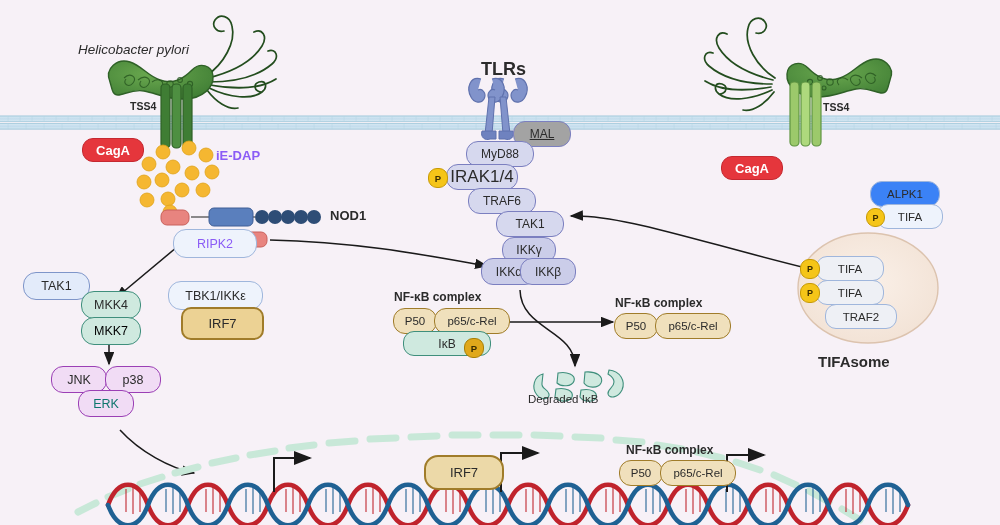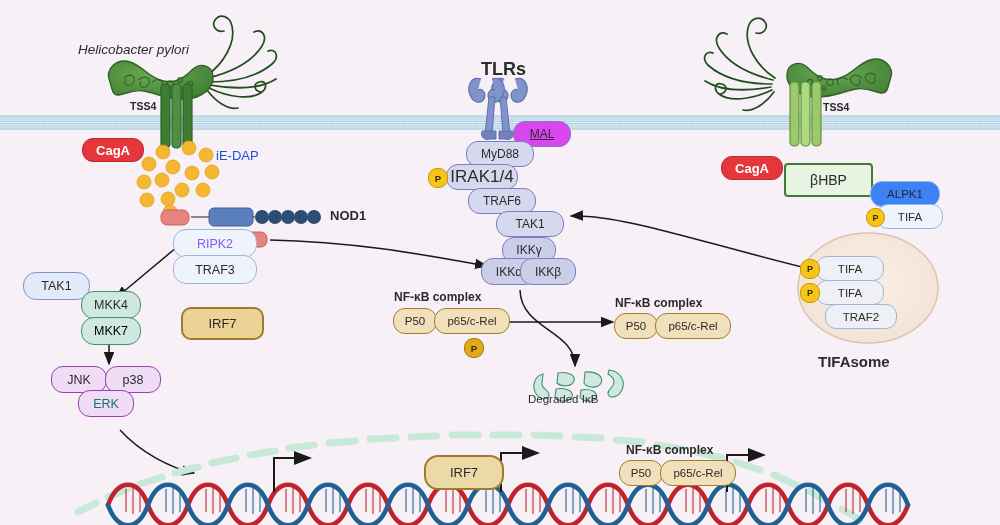--- a/index.html
+++ b/index.html
@@ -436,32 +436,32 @@
     <g></g>
   </svg>
 
   <div style="position:absolute;left:78px;top:42px;font-style:italic;font-size:13.5px;color:#2b2b2b;">Helicobacter pylori</div>
   <div style="position:absolute;left:130px;top:100px;font-size:10.5px;font-weight:bold;color:#2b2b2b;">TSS4</div>
 
   <div style="position:absolute;left:82px;top:138px;width:60px;height:22px;border-radius:11px;
               background:#e5363c;border:1.4px solid #c52830;color:#fff;font-size:13px;font-weight:bold;
               display:flex;align-items:center;justify-content:center;">CagA</div>
 
-  <div style="position:absolute;left:216px;top:148px;font-size:13px;font-weight:normal;color:#1d4ed8;">iE-DAP</div>
+  <div style="position:absolute;left:216px;top:148px;font-size:13px;font-weight:bold;color:#8b5cf6;">iE-DAP</div>
 
   <div style="position:absolute;left:330px;top:208px;font-size:13px;font-weight:bold;color:#2b2b2b;">NOD1</div>
 
   <div style="position:absolute;left:173px;top:229px;width:82px;height:27px;border-radius:13px;
               background:#eef3fc;border:1.5px solid #9fb6dc;color:#8b5cf6;font-size:12.5px;
               display:flex;align-items:center;justify-content:center;">RIPK2</div>
 
-  <div style="position:absolute;left:173px;top:255px;width:82px;height:27px;border-radius:13px;
+
+  <div style="position:absolute;left:168px;top:281px;width:93px;height:27px;border-radius:13px;
               background:#eef3fc;border:1.5px solid #9fb6dc;color:#2b2b2b;font-size:12.5px;
-              display:flex;align-items:center;justify-content:center;">TRAF3</div>
-
+              display:flex;align-items:center;justify-content:center;">TBK1/IKKε</div>
 
   <div style="position:absolute;left:181px;top:307px;width:79px;height:29px;border-radius:10px;
               background:#ecd294;border:2px solid #a07c2a;color:#2b2b2b;font-size:13px;
               display:flex;align-items:center;justify-content:center;">IRF7</div>
 
   <div style="position:absolute;left:23px;top:272px;width:65px;height:26px;border-radius:13px;
               background:#e3ebfa;border:1.5px solid #7e95c9;color:#2b2b2b;font-size:12.5px;
               display:flex;align-items:center;justify-content:center;">TAK1</div>
 
   <div style="position:absolute;left:81px;top:291px;width:58px;height:26px;border-radius:13px;
@@ -480,21 +480,21 @@
               background:#f1dcf5;border:1.5px solid #9b3fb5;color:#2b2b2b;font-size:12.5px;
               display:flex;align-items:center;justify-content:center;">p38</div>
 
   <div style="position:absolute;left:78px;top:390px;width:54px;height:25px;border-radius:12px;
               background:#f1dcf5;border:1.5px solid #9b3fb5;color:#0f766e;font-size:12.5px;
               display:flex;align-items:center;justify-content:center;">ERK</div>
 
   <div style="position:absolute;left:481px;top:59px;font-size:18px;font-weight:bold;color:#2b2b2b;">TLRs</div>
 
   <div style="position:absolute;left:513px;top:121px;width:56px;height:24px;border-radius:12px;
-              background:#d946ef;border:1.4px solid #7b7fc0;color:#2b2b2b;font-size:12px;
+              background:#a3a3a3;border:1.4px solid #7b7fc0;color:#2b2b2b;font-size:12px;
               display:flex;align-items:center;justify-content:center;text-decoration:underline;">MAL</div>
 
   <div style="position:absolute;left:466px;top:141px;width:66px;height:24px;border-radius:12px;
               background:#d6d8ee;border:1.4px solid #7b7fc0;color:#2b2b2b;font-size:12px;
               display:flex;align-items:center;justify-content:center;">MyD88</div>
 
   <div style="position:absolute;left:446px;top:164px;width:70px;height:24px;border-radius:12px;
               background:#d6d8ee;border:1.4px solid #7b7fc0;color:#2b2b2b;font-size:17px;
               display:flex;align-items:center;justify-content:center;">IRAK1/4</div>
   <div style="position:absolute;left:428px;top:168px;width:18px;height:18px;border-radius:9px;
@@ -521,43 +521,43 @@
               background:#cbcde9;border:1.4px solid #7b7fc0;color:#2b2b2b;font-size:12px;
               display:flex;align-items:center;justify-content:center;">IKKβ</div>
 
   <div style="position:absolute;left:394px;top:290px;font-size:12px;font-weight:bold;color:#2b2b2b;">NF-κB complex</div>
   <div style="position:absolute;left:393px;top:308px;width:42px;height:24px;border-radius:12px;
               background:#f0e0bc;border:1.5px solid #a07c2a;color:#2b2b2b;font-size:11.5px;
               display:flex;align-items:center;justify-content:center;">P50</div>
   <div style="position:absolute;left:434px;top:308px;width:74px;height:24px;border-radius:12px;
               background:#f0e0bc;border:1.5px solid #a07c2a;color:#2b2b2b;font-size:11.5px;
               display:flex;align-items:center;justify-content:center;">p65/c-Rel</div>
+  <div style="position:absolute;left:403px;top:331px;width:86px;height:23px;border-radius:11px;
+              background:#cfe9df;border:1.5px solid #3f8f7c;color:#2b2b2b;font-size:12px;
+              display:flex;align-items:center;justify-content:center;">IκB</div>
   <div style="position:absolute;left:464px;top:338px;width:18px;height:18px;border-radius:9px;
               background:#e0a81b;border:1.3px solid #a87f06;color:#3a2c00;font-size:9.5px;font-weight:bold;
               display:flex;align-items:center;justify-content:center;">P</div>
 
   <div style="position:absolute;left:615px;top:296px;font-size:12px;font-weight:bold;color:#2b2b2b;">NF-κB complex</div>
   <div style="position:absolute;left:614px;top:313px;width:42px;height:24px;border-radius:12px;
               background:#f0e0bc;border:1.5px solid #a07c2a;color:#2b2b2b;font-size:11.5px;
               display:flex;align-items:center;justify-content:center;">P50</div>
   <div style="position:absolute;left:655px;top:313px;width:74px;height:24px;border-radius:12px;
               background:#f0e0bc;border:1.5px solid #a07c2a;color:#2b2b2b;font-size:11.5px;
               display:flex;align-items:center;justify-content:center;">p65/c-Rel</div>
 
   <div style="position:absolute;left:528px;top:393px;font-size:11.5px;color:#2b2b2b;">Degraded IκB</div>
 
   <div style="position:absolute;left:823px;top:101px;font-size:10.5px;font-weight:bold;color:#2b2b2b;">TSS4</div>
 
   <div style="position:absolute;left:721px;top:156px;width:60px;height:22px;border-radius:11px;
               background:#e5363c;border:1.4px solid #c52830;color:#fff;font-size:13px;font-weight:bold;
               display:flex;align-items:center;justify-content:center;">CagA</div>
 
-  <div style="position:absolute;left:784px;top:163px;width:85px;height:30px;border-radius:4px;
-              background:#e8f4e2;border:2px solid #3f7d34;color:#2b2b2b;font-size:14px;
-              display:flex;align-items:center;justify-content:center;">βHBP</div>
 
   <div style="position:absolute;left:870px;top:181px;width:68px;height:24px;border-radius:12px;
               background:#3b82f6;border:1.4px solid #9fb6dc;color:#2b2b2b;font-size:11.5px;
               display:flex;align-items:center;justify-content:center;">ALPK1</div>
 
   <div style="position:absolute;left:877px;top:204px;width:64px;height:23px;border-radius:11px;
               background:#eef3fc;border:1.4px solid #9fb6dc;color:#2b2b2b;font-size:11.5px;
               display:flex;align-items:center;justify-content:center;">TIFA</div>
   <div style="position:absolute;left:866px;top:208px;width:17px;height:17px;border-radius:9px;
               background:#f5c518;border:1.3px solid #c79a05;color:#3a2c00;font-size:9px;font-weight:bold;

